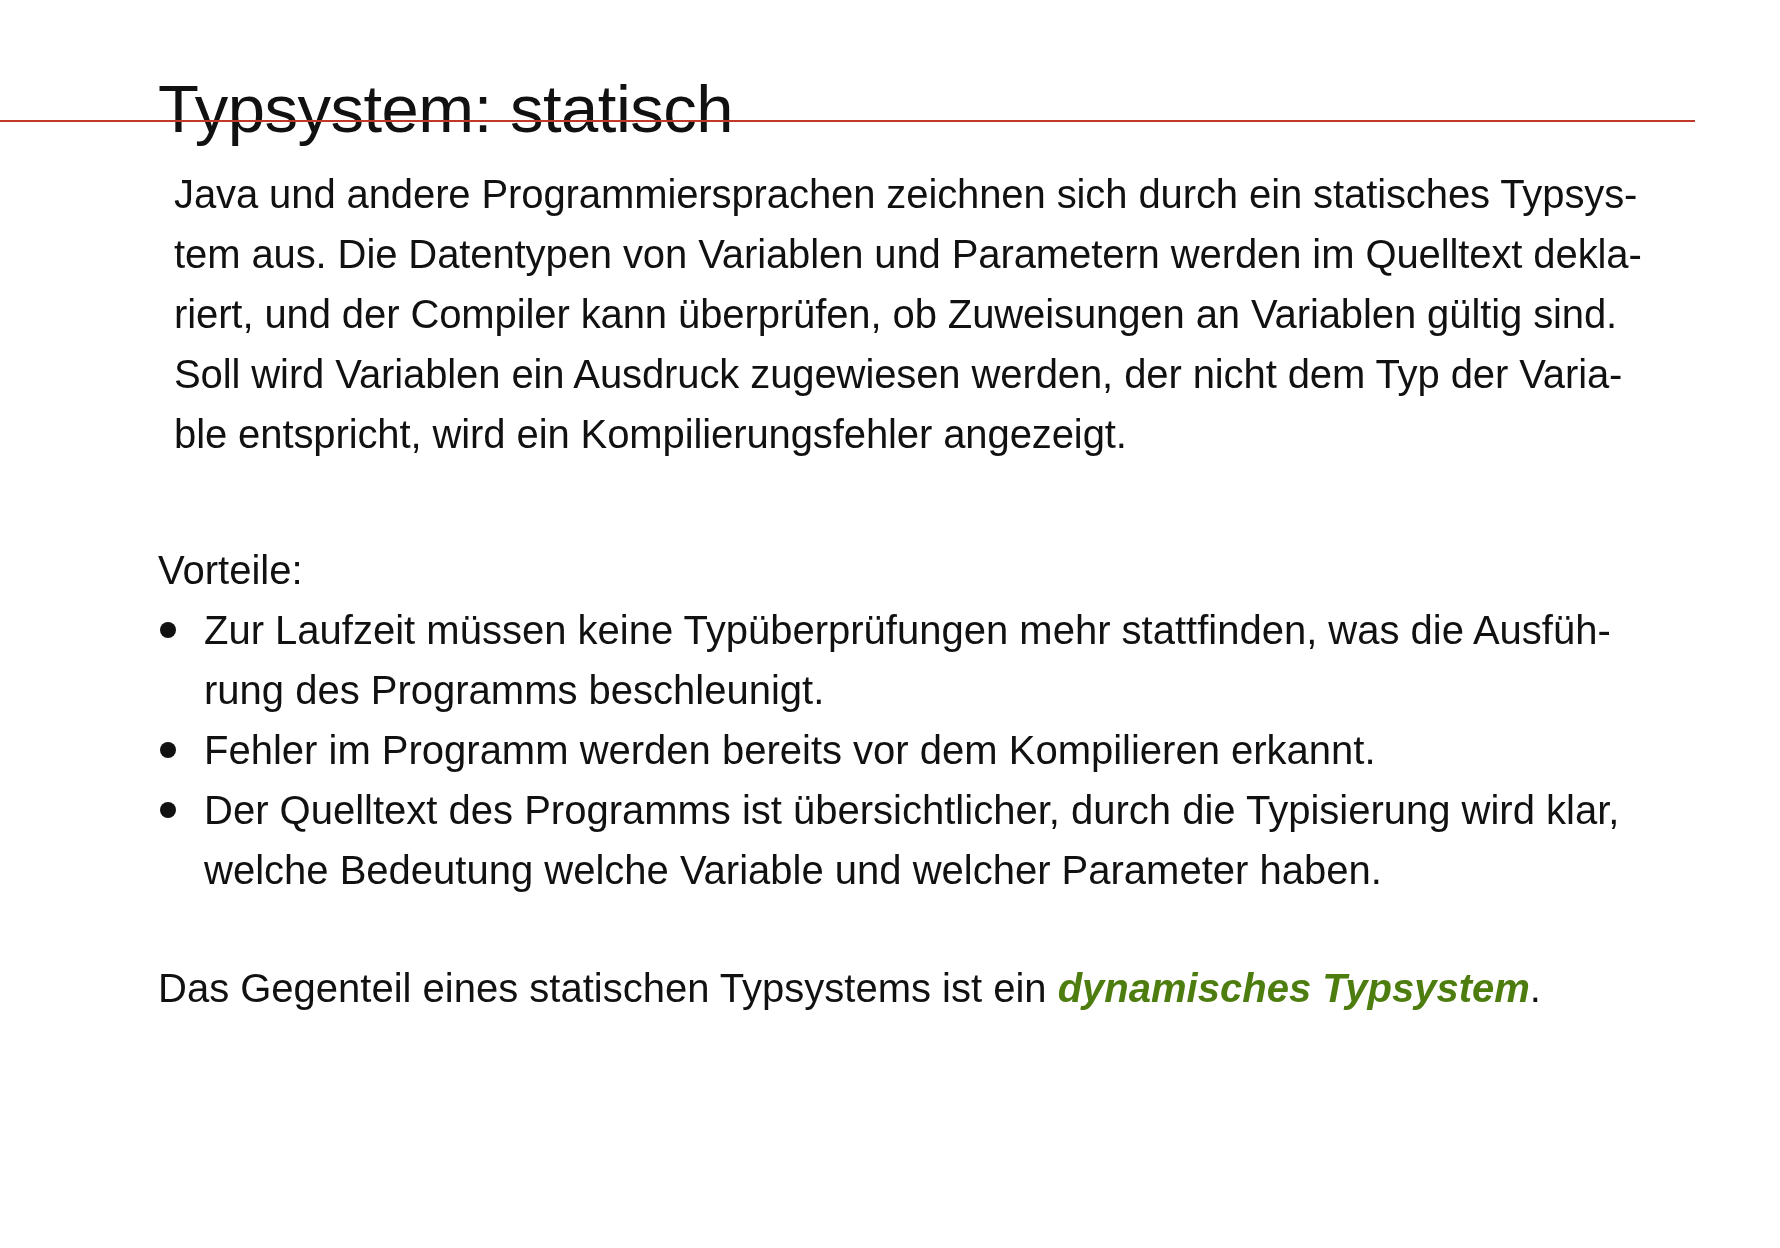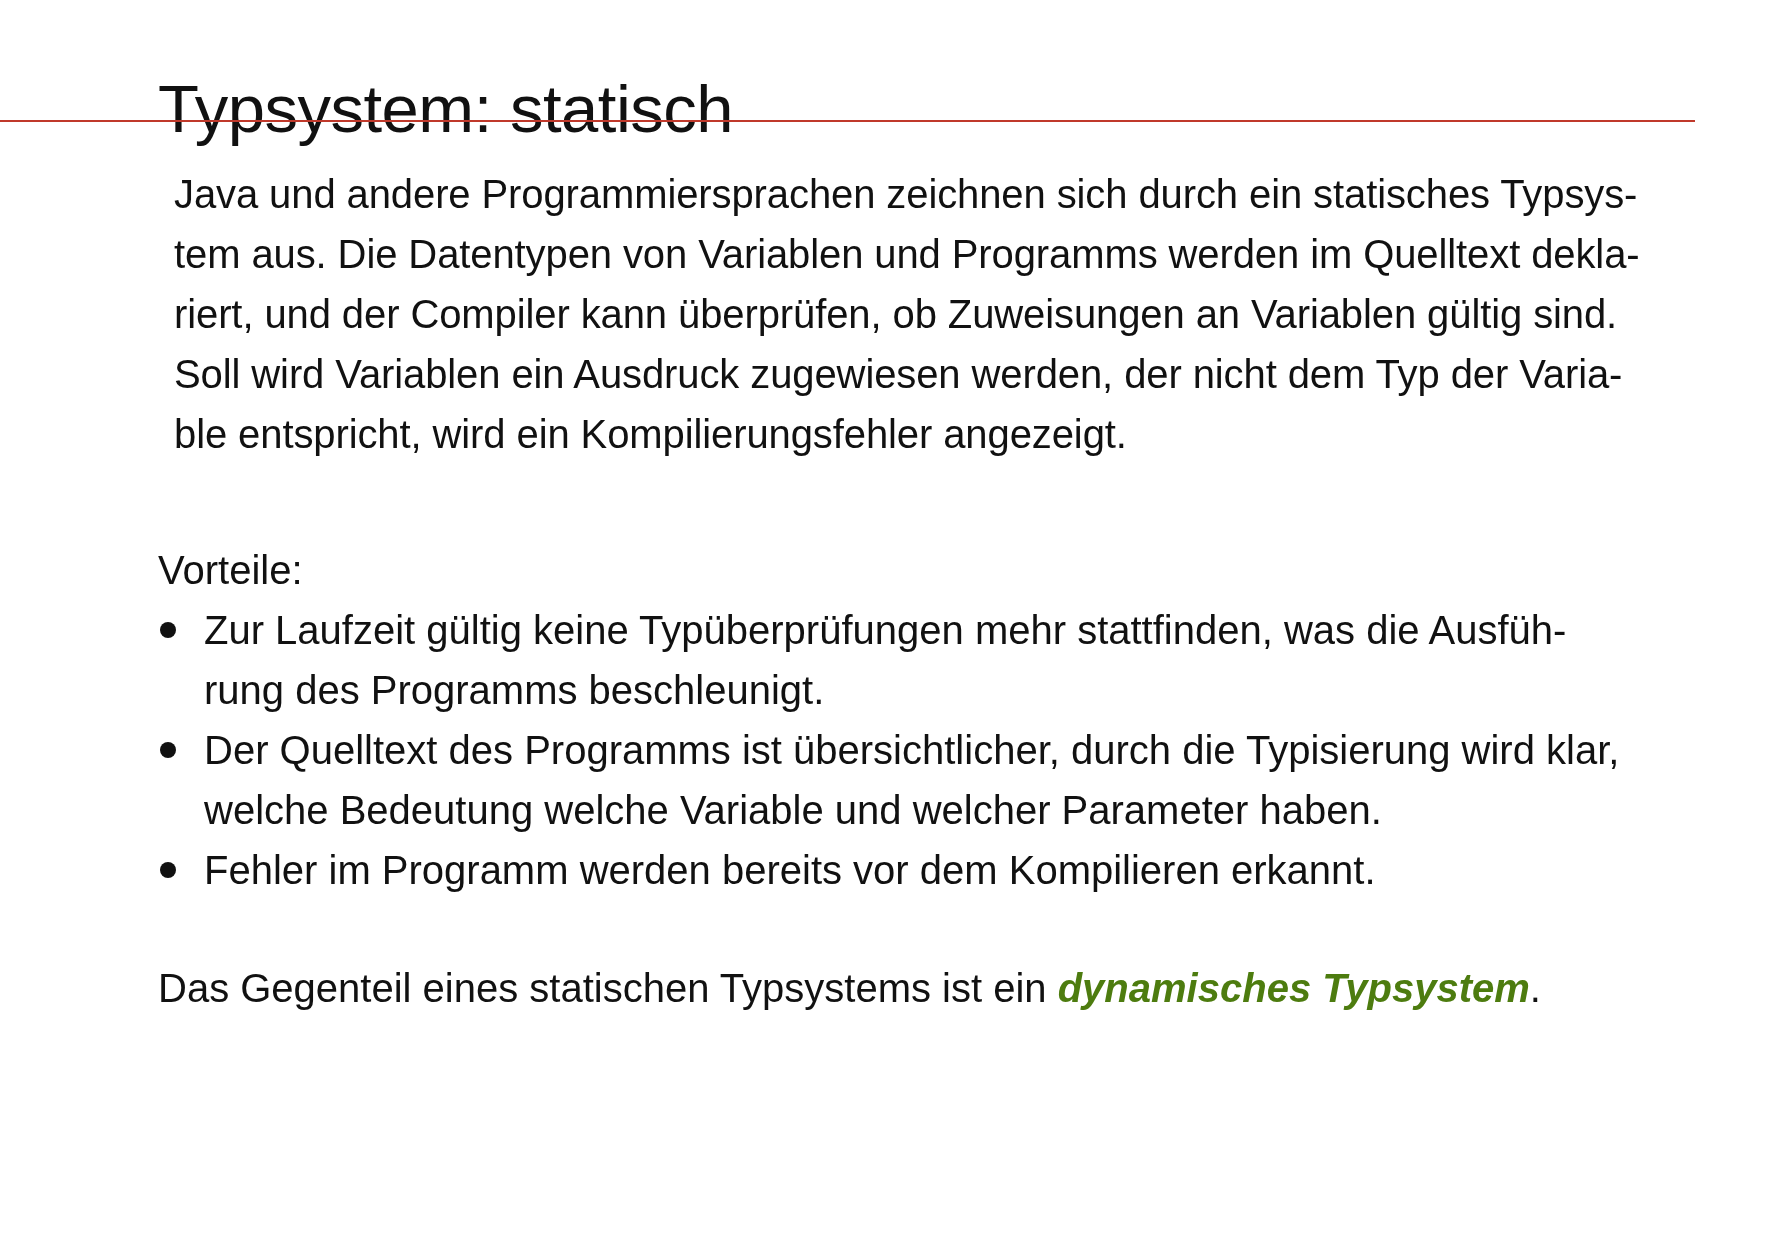--- a/index.html
+++ b/index.html
@@ -118,44 +118,44 @@
 <div id="slide" style="background: rgb(255, 255, 255);">
 
   <h1 id="slide-title">Typsystem: statisch</h1>
 
   <div id="title-rule" style="background: rgb(192, 57, 43);"></div>
 
   <div id="body-block">
 
     <p class="para">
       <span class="ln">Java und andere Programmiersprachen zeichnen sich durch ein statisches Typsys-</span>
-      <span class="ln">tem aus. Die Datentypen von Variablen und Programms werden im Quelltext dekla-</span>
+      <span class="ln">tem aus. Die Datentypen von Variablen und Parametern werden im Quelltext dekla-</span>
       <span class="ln">riert, und der Compiler kann überprüfen, ob Zuweisungen an Variablen gültig sind.</span>
       <span class="ln">Soll wird Variablen ein Ausdruck zugewiesen werden, der nicht dem Typ der Varia-</span>
       <span class="ln">ble entspricht, wird ein Kompilierungsfehler angezeigt.</span>
     </p>
 
     <div class="gap-para"></div>
 
     <p class="heading-bold">Vorteile:</p>
 
     <ul class="bullets">
       <li>
         <span class="dot"></span>
-        <span class="ln">Zur Laufzeit gültig keine Typüberprüfungen mehr stattfinden, was die Ausfüh-</span>
+        <span class="ln">Zur Laufzeit müssen keine Typüberprüfungen mehr stattfinden, was die Ausfüh-</span>
         <span class="ln">rung des Programms beschleunigt.</span>
+      </li>
+      <li>
+        <span class="dot"></span>
+        <span class="ln">Fehler im Programm werden bereits vor dem Kompilieren erkannt.</span>
       </li>
       <li>
         <span class="dot"></span>
         <span class="ln">Der Quelltext des Programms ist übersichtlicher, durch die Typisierung wird klar,</span>
         <span class="ln">welche Bedeutung welche Variable und welcher Parameter haben.</span>
-      </li>
-      <li>
-        <span class="dot"></span>
-        <span class="ln">Fehler im Programm werden bereits vor dem Kompilieren erkannt.</span>
       </li>
     </ul>
 
     <div class="gap-small"></div>
 
     <p id="closing">
       <span>Das Gegenteil eines statischen Typsystems ist ein </span><span class="emph-green" style="color: #4d7c0f;">dynamisches Typsystem</span><span>.</span>
     </p>
 
   </div>

